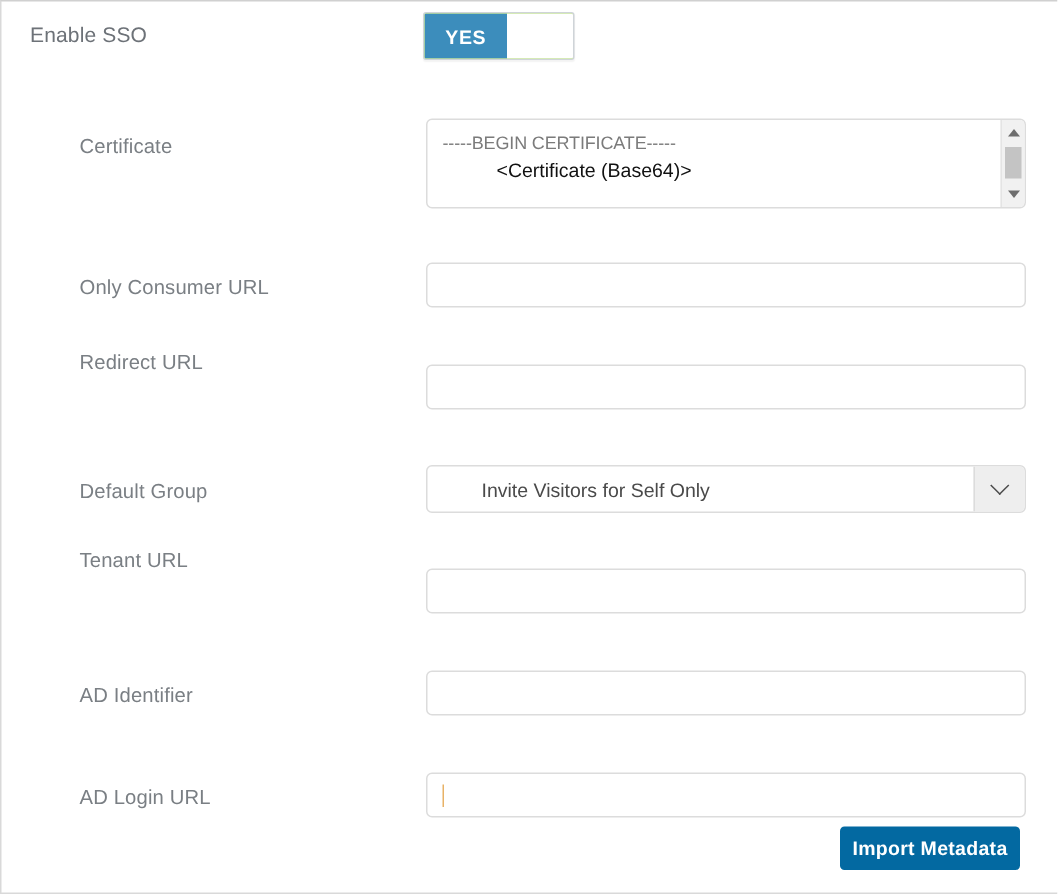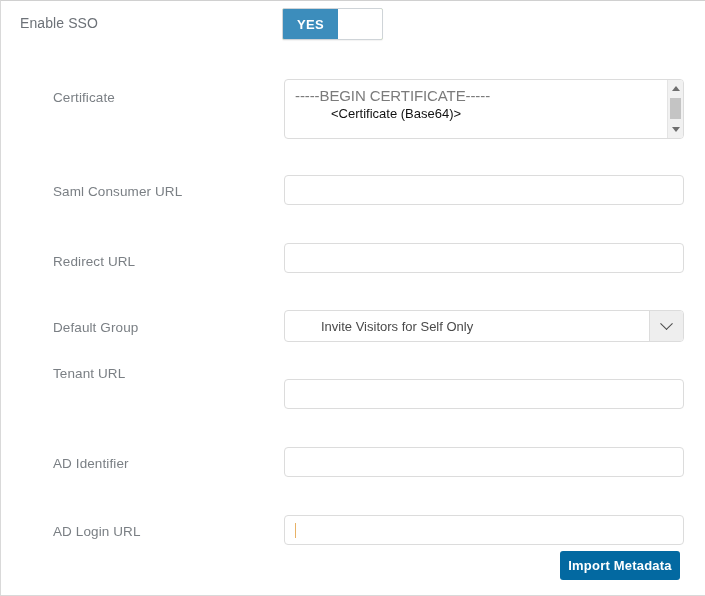--- a/index.html
+++ b/index.html
@@ -98,21 +98,21 @@
     overflow: hidden;
     display: flex;
   }
   .cert-text {
     flex: 1;
     padding: 7px 10px 0 10px;
     font-family: "Liberation Sans", sans-serif;
   }
   .cert-line1 {
     color: #7b7b7b;
-    font-size: 15px;
+    font-size: 12px;
     line-height: 17px;
     letter-spacing: -0.1px;
   }
   .cert-line2 {
     color: #111111;
     font-weight: normal;
     font-size: 13px;
     line-height: 19px;
     padding-left: 36px;
   }
@@ -253,24 +253,24 @@
       <div class="cert-line1">-----BEGIN CERTIFICATE-----</div>
       <div class="cert-line2">&lt;Certificate (Base64)&gt;</div>
     </div>
     <div class="cert-scroll">
       <div class="sb-arrow sb-up"></div>
       <div class="sb-thumb"></div>
       <div class="sb-arrow sb-down"></div>
     </div>
   </div>
 
-  <span class="label lbl" style="top:183px;">Saml Consumer URL</span>
+  <span class="label lbl" style="top:183px;">Only Consumer URL</span>
   <input class="text-input" style="top: 174px;" type="text" placeholder="">
 
-  <span class="label lbl" style="top:253px;">Redirect URL</span>
+  <span class="label lbl" style="top:233px;">Redirect URL</span>
   <input class="text-input" style="top: 242px;" type="text" placeholder="">
 
   <span class="label lbl" style="top:319px;">Default Group</span>
   <div class="select-wrap">
     <div class="select-value">Invite Visitors for Self Only</div>
     <div class="select-arrow">
       <span class="chev"></span>
     </div>
   </div>
 

